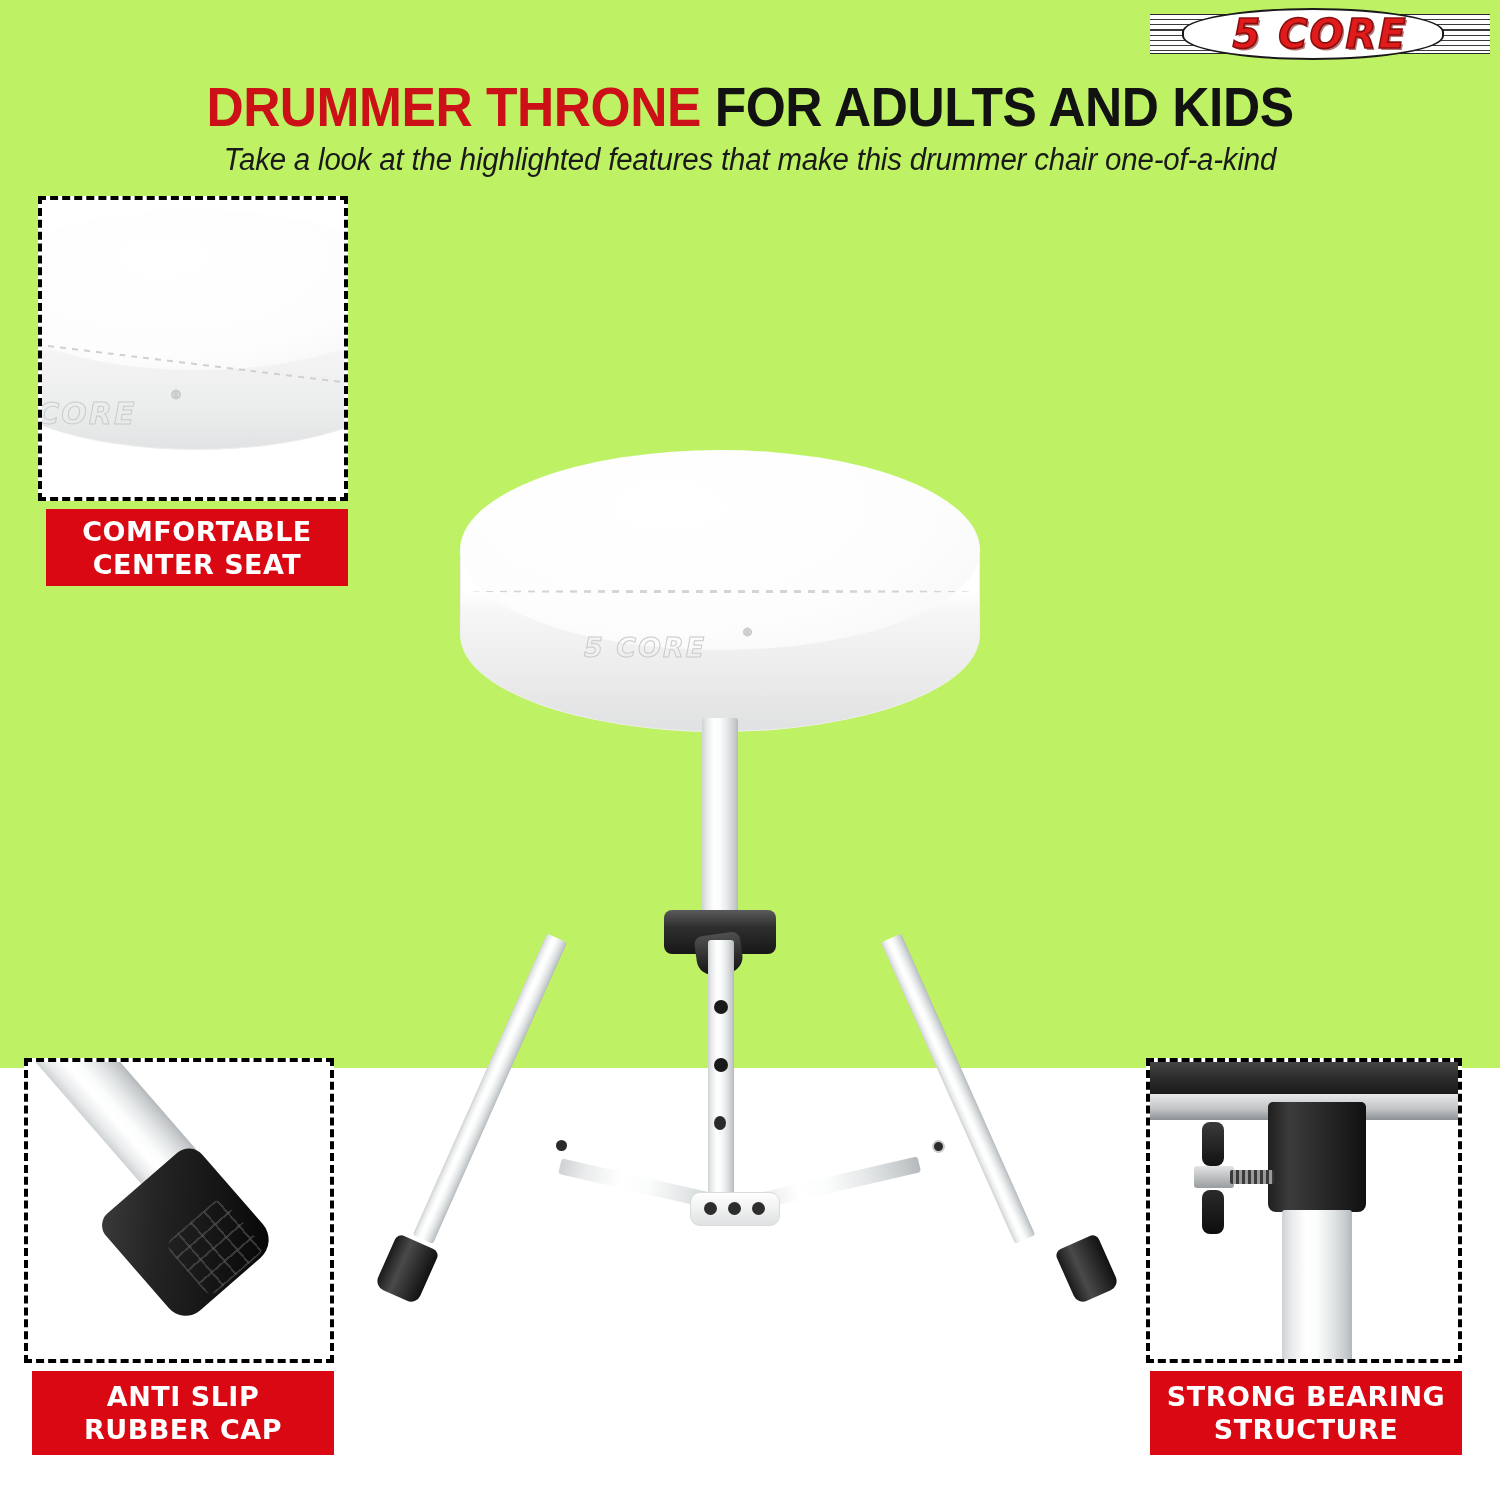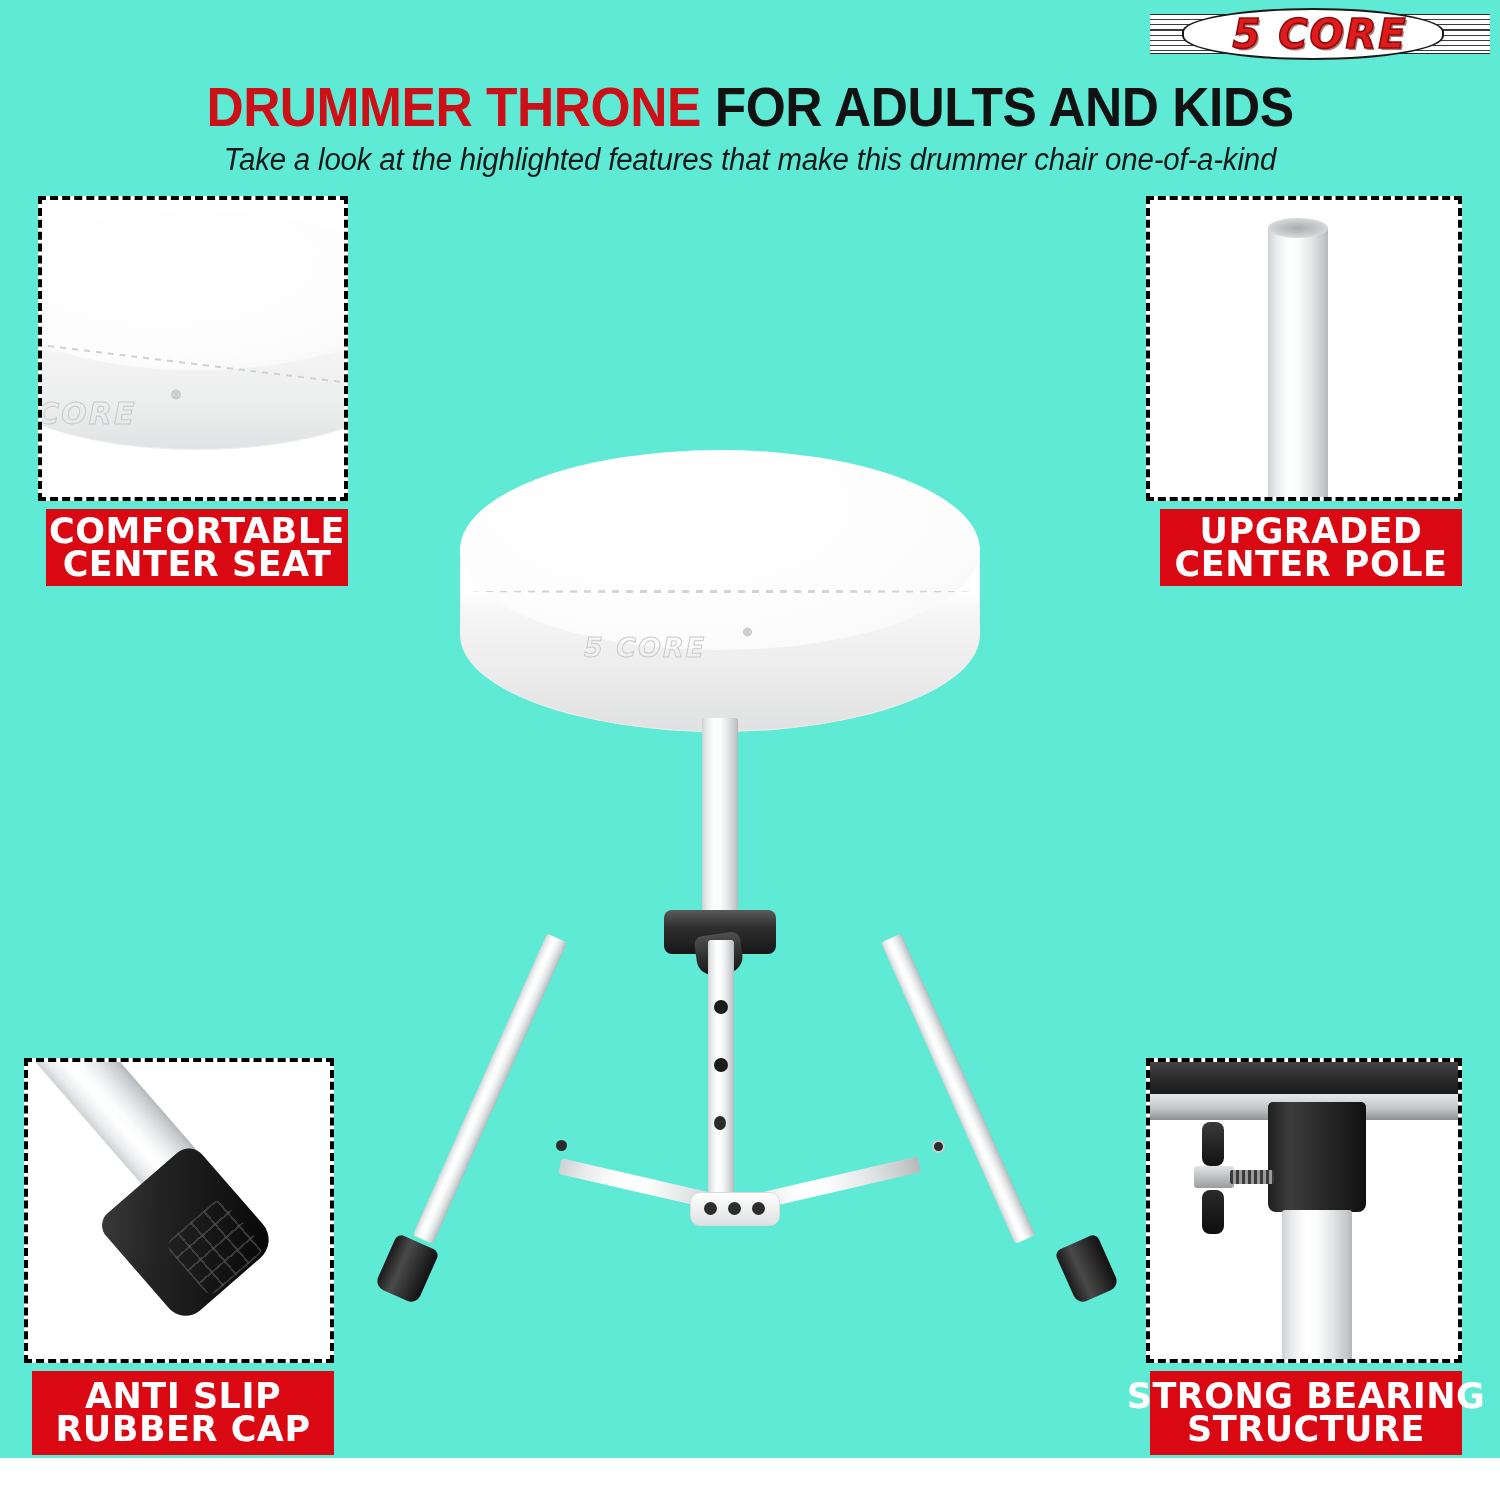--- a/index.html
+++ b/index.html
@@ -2,21 +2,21 @@
 <html><head>
 <meta charset="utf-8">
 <style>
   * { box-sizing: border-box; margin: 0; padding: 0; }
   html, body {
     width: 1500px; height: 1500px;
     background: #ffffff;
     font-family: "Liberation Sans", sans-serif;
     overflow: hidden;
   }
-  .page { position: relative; width: 1500px; height: 1458px; background:#5eead4; }
+  .page { position: relative; width: 1500px; height: 1068px; background:#bef264; }
 
   
   .brand-logo {
     position: absolute; left: 1150px; top: 8px;
     width: 340px; height: 52px;
   }
   .brand-logo .stripes {
     position: absolute; left: 0; top: 6px; width: 340px; height: 40px;
     background: repeating-linear-gradient(
       to bottom,
@@ -78,21 +78,21 @@
   }
   .banner {
     position: absolute;
     background: #D90812;
     color: #ffffff;
     display: flex; flex-direction: column;
     align-items: center; justify-content: center;
     text-align: center;
     font-family: "DejaVu Sans", sans-serif;
     font-weight: 700;
-    font-size: 35px;
+    font-size: 27px;
     line-height: 33px;
     letter-spacing: 0.5px;
     padding: 8px 6px;
   }
   .banner span { display: block; white-space: nowrap; }
 
   
   .tube {
     position: absolute;
     background: linear-gradient(to right,
@@ -182,34 +182,20 @@
         <div class="emboss" style="left:-40px; top:196px; font-size:30px; letter-spacing:2px;">5 CORE</div>
         <div class="emboss" style="left:128px; top:188px; font-size:12px;">®</div>
       </div>
     </div>
     <div class="banner" style="left:8px; top:313px; width:302px; height:77px;">
       <span>COMFORTABLE</span>
       <span>CENTER SEAT</span>
     </div>
   </div>
 
-  <div class="callout" style="left:1146px; top:196px; width:316px; height:390px;">
-    <div class="photo-box" style="width:316px; height:305px;">
-      <div class="pole-crop">
-        <div class="tube" style="left:118px; top:26px; width:60px; height:280px;"></div>
-        <div style="position:absolute; left:118px; top:18px; width:60px; height:20px;
-                    background:radial-gradient(ellipse at 50% 50%,#a9adb0 0%,#c9cccd 55%,#eceeef 100%);
-                    border-radius:50%; border:1px solid #d5d7d8;"></div>
-      </div>
-    </div>
-    <div class="banner" style="left:14px; top:313px; width:302px; height:77px;">
-      <span>UPGRADED</span>
-      <span>CENTER POLE</span>
-    </div>
-  </div>
 
 
 
   <div class="callout" style="left:24px; top:1058px; width:310px; height:400px;">
     <div class="photo-box" style="width:310px; height:305px;">
       <div class="cap-crop">
         <div class="tube" style="left:-10px; top:-20px; width:64px; height:210px;
                                  transform:rotate(-41deg); transform-origin:top left; border-radius:4px;"></div>
         <div style="position:absolute; left:96px; top:104px; width:126px; height:134px;
                     background:linear-gradient(135deg,#3c3c3c 0%,#242424 32%,#141414 68%,#050505 100%);

